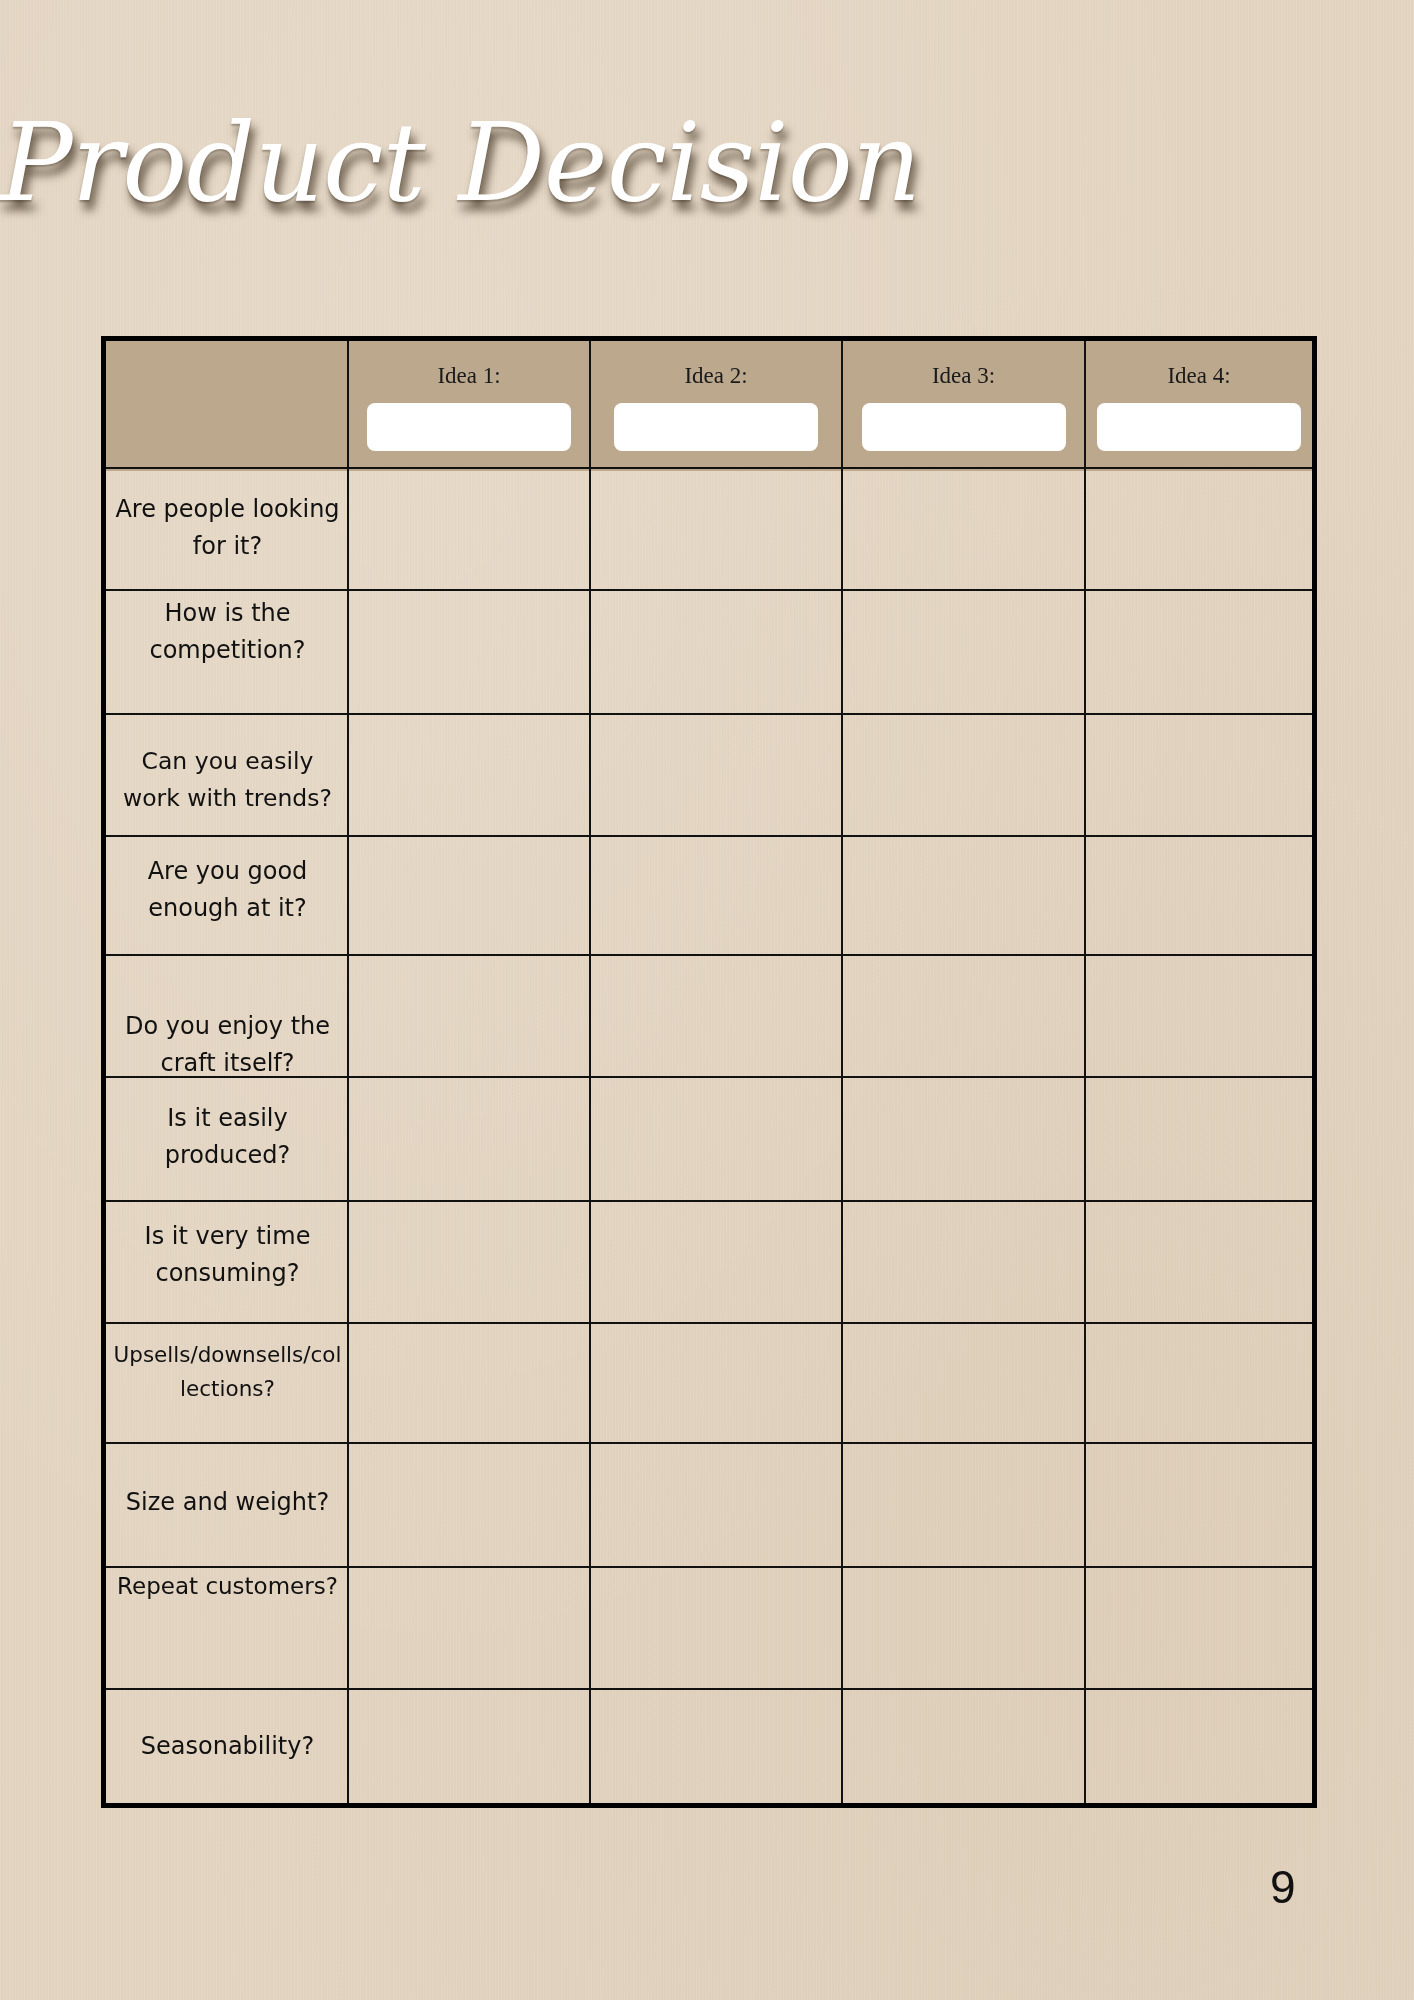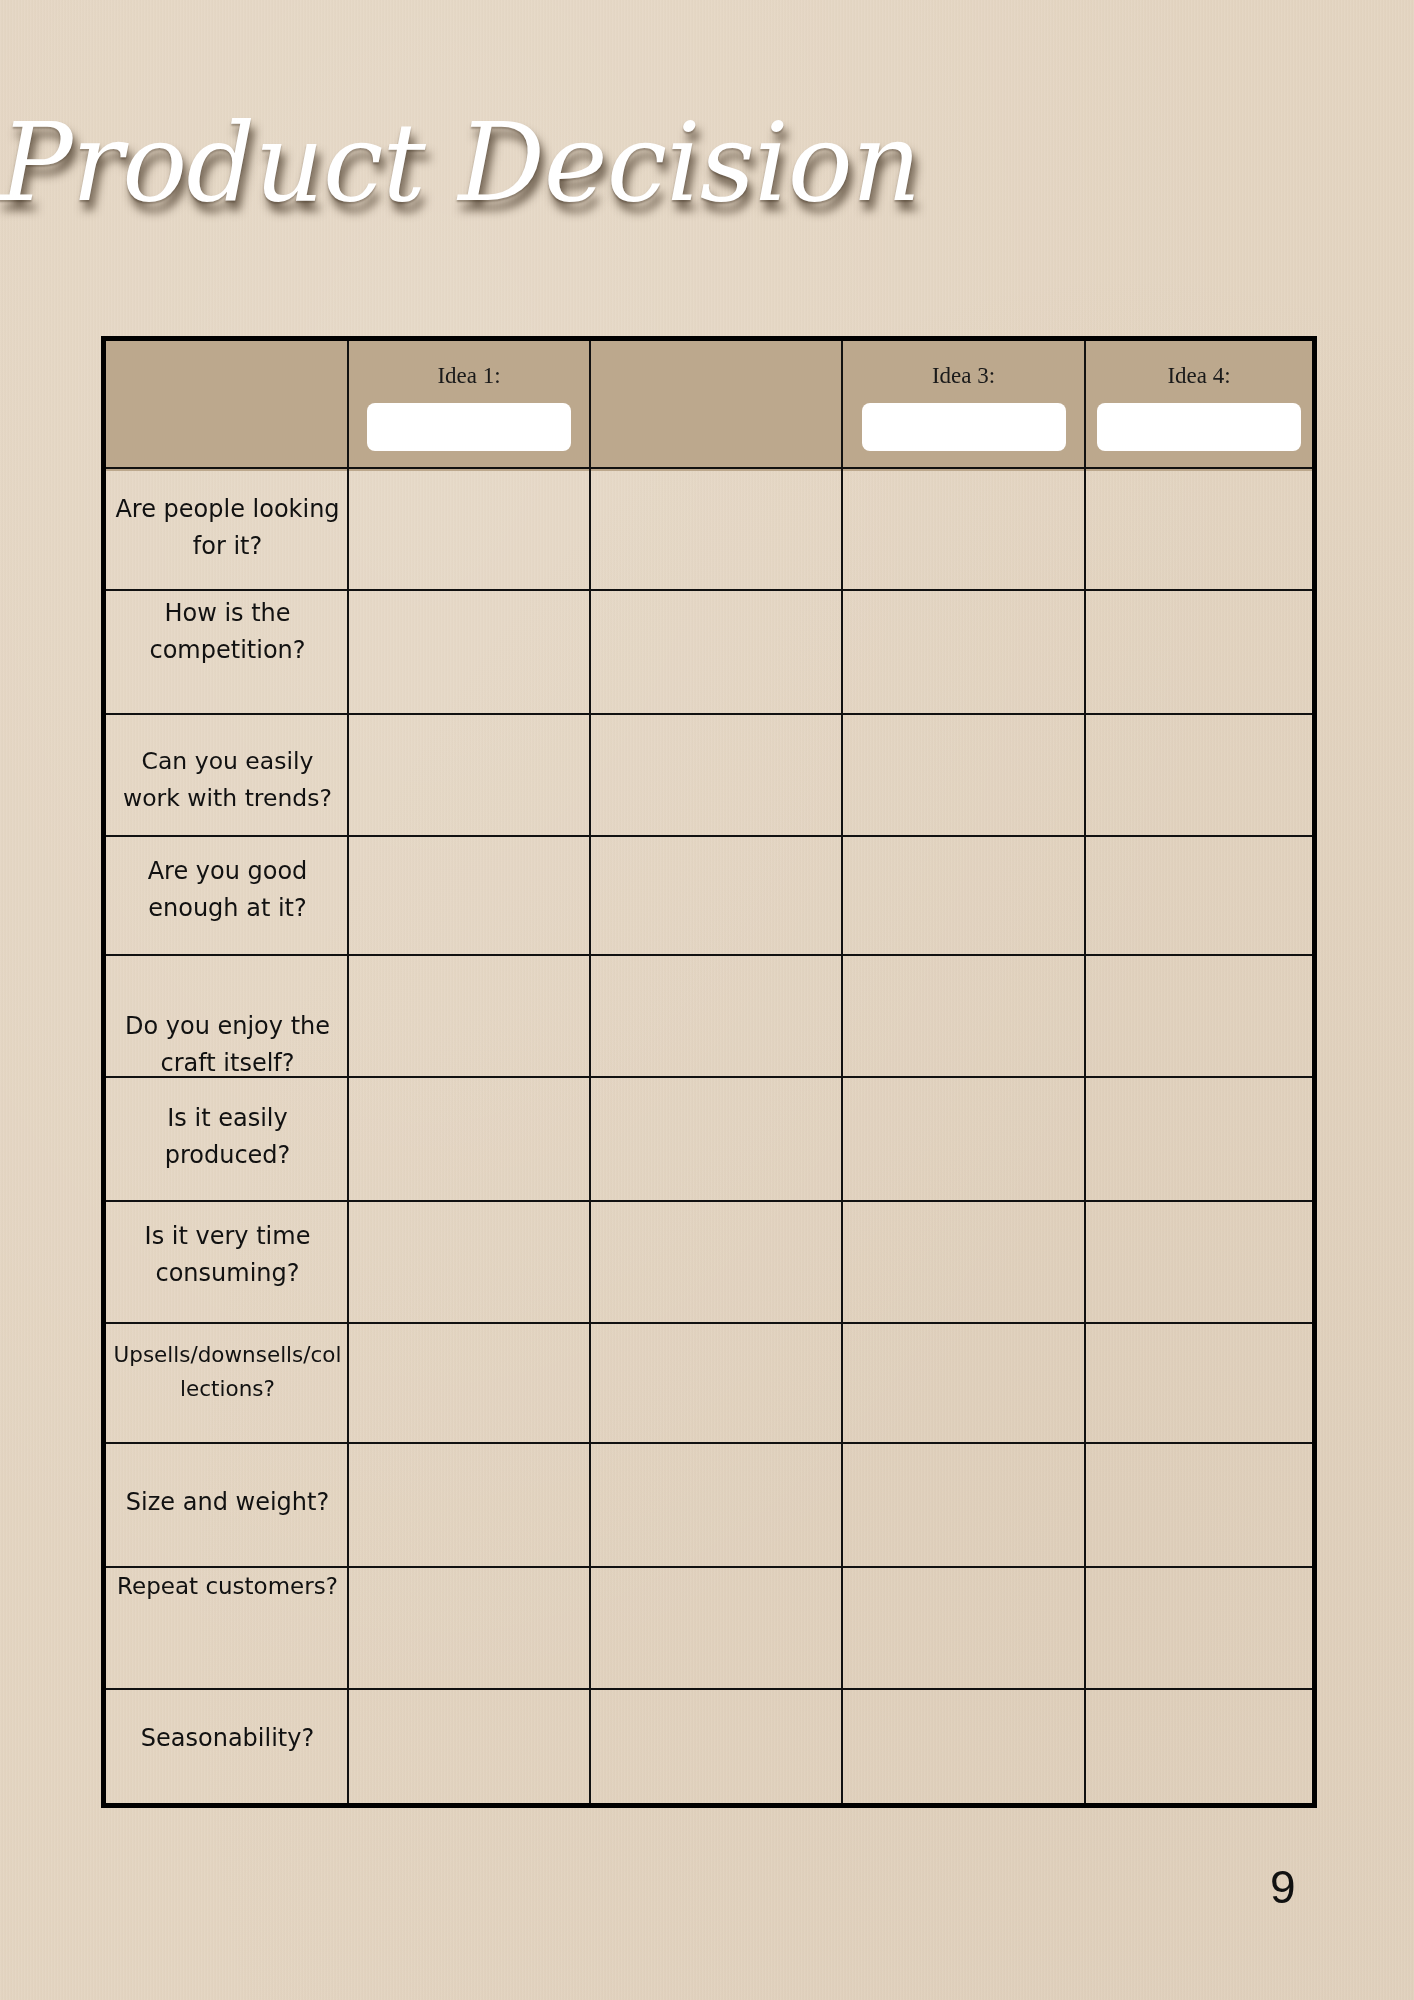--- a/index.html
+++ b/index.html
@@ -80,35 +80,39 @@
   <div class="hline" style="top:859px"></div>
   <div class="hline" style="top:981px"></div>
   <div class="hline" style="top:1101px"></div>
   <div class="hline" style="top:1225px"></div>
   <div class="hline" style="top:1347px"></div>
 
   <div class="hdr-cell" style="left:243px;width:240px">
     <span class="hdr-label">Idea 1:</span>
     <input class="hdr-input" type="text" value="" style="">
   </div>
+  <div class="hdr-cell" style="left:485px;width:250px">
+    <span class="hdr-label">Idea 2:</span>
+    <input class="hdr-input" type="text" value="" style="">
+  </div>
   <div class="hdr-cell" style="left:737px;width:241px">
     <span class="hdr-label">Idea 3:</span>
     <input class="hdr-input" type="text" value="" style="">
   </div>
   <div class="hdr-cell" style="left:980px;width:226px">
     <span class="hdr-label">Idea 4:</span>
     <input class="hdr-input" type="text" style="width: 204px;" value="">
   </div>
 
   <div class="row-label" style="top:128px;height:120px;padding-top:22px">Are people looking for it?</div>
   <div class="row-label" style="top:250px;height:122px;padding-top:4px">How is the competition?</div>
   <div class="row-label" style="top:394px;height:104px;padding-top:8px;font-size:23.5px">Can you easily work with trends?</div>
   <div class="row-label" style="top:496px;height:117px;padding-top:16px">Are you good enough at it?</div>
   <div class="row-label" style="top:643px;height:144px;padding-top:24px">Do you enjoy the craft itself?</div>
   <div class="row-label" style="top:737px;height:122px;padding-top:22px">Is it easily produced?</div>
   <div class="row-label" style="top:861px;height:120px;padding-top:16px">Is it very time consuming?</div>
   <div class="row-label" style="top:983px;height:118px;padding-top:14px;font-size:21.5px;line-height:34px;word-break:break-all">Upsells/downsells/collections?</div>
   <div class="row-label" style="top:1103px;height:122px;padding-top:40px">Size and weight?</div>
   <div class="row-label" style="top:1227px;height:120px;padding-top:0;font-size:23px">Repeat customers?</div>
-  <div class="row-label" style="top:1349px;height:118px;padding-top:30px">Seasonability?</div>
+  <div class="row-label" style="top:1349px;height:118px;padding-top:38px">Seasonability?</div>
 </div>
 
 <div class="page-num">9</div>
 
 </body></html>

